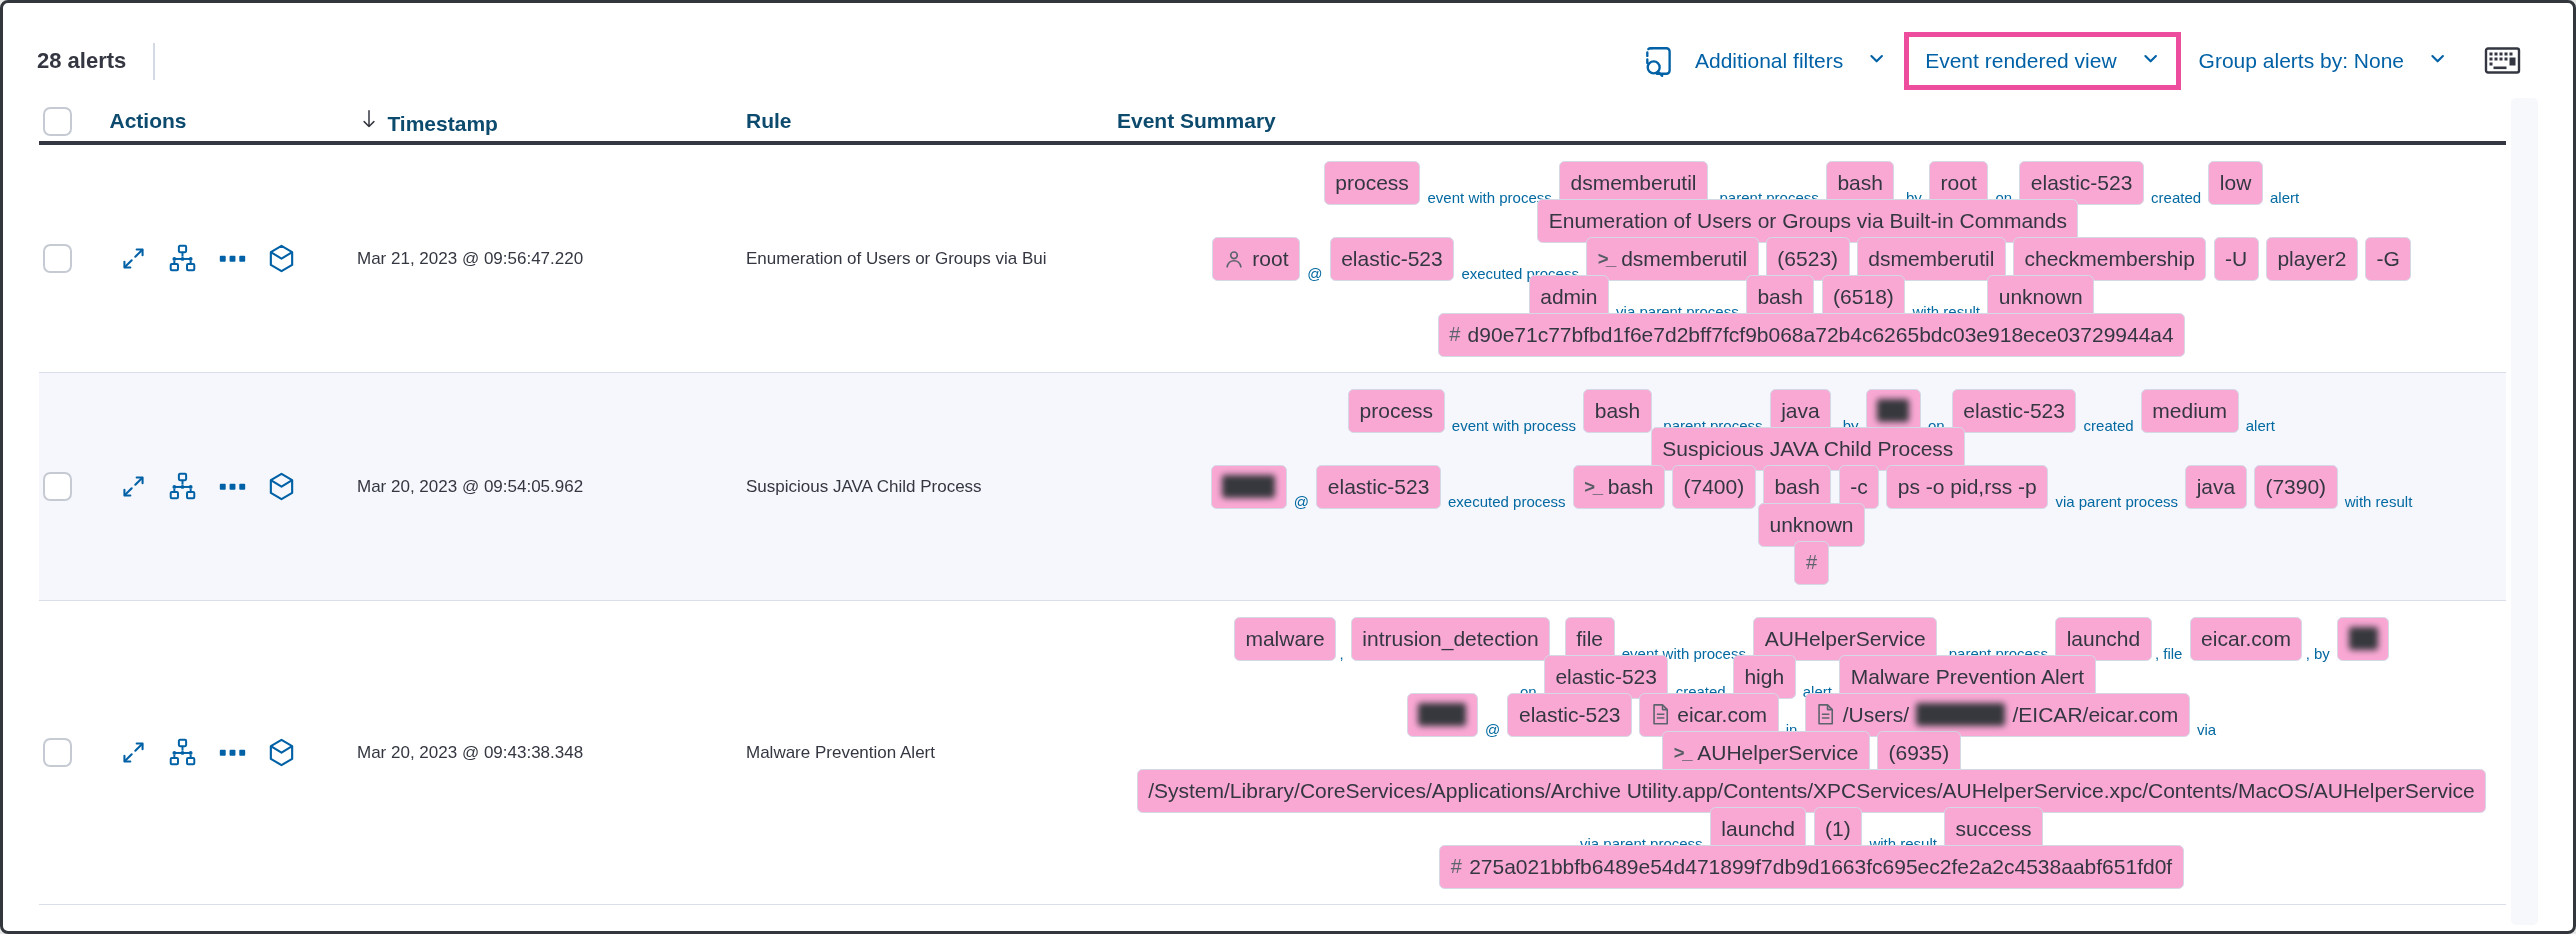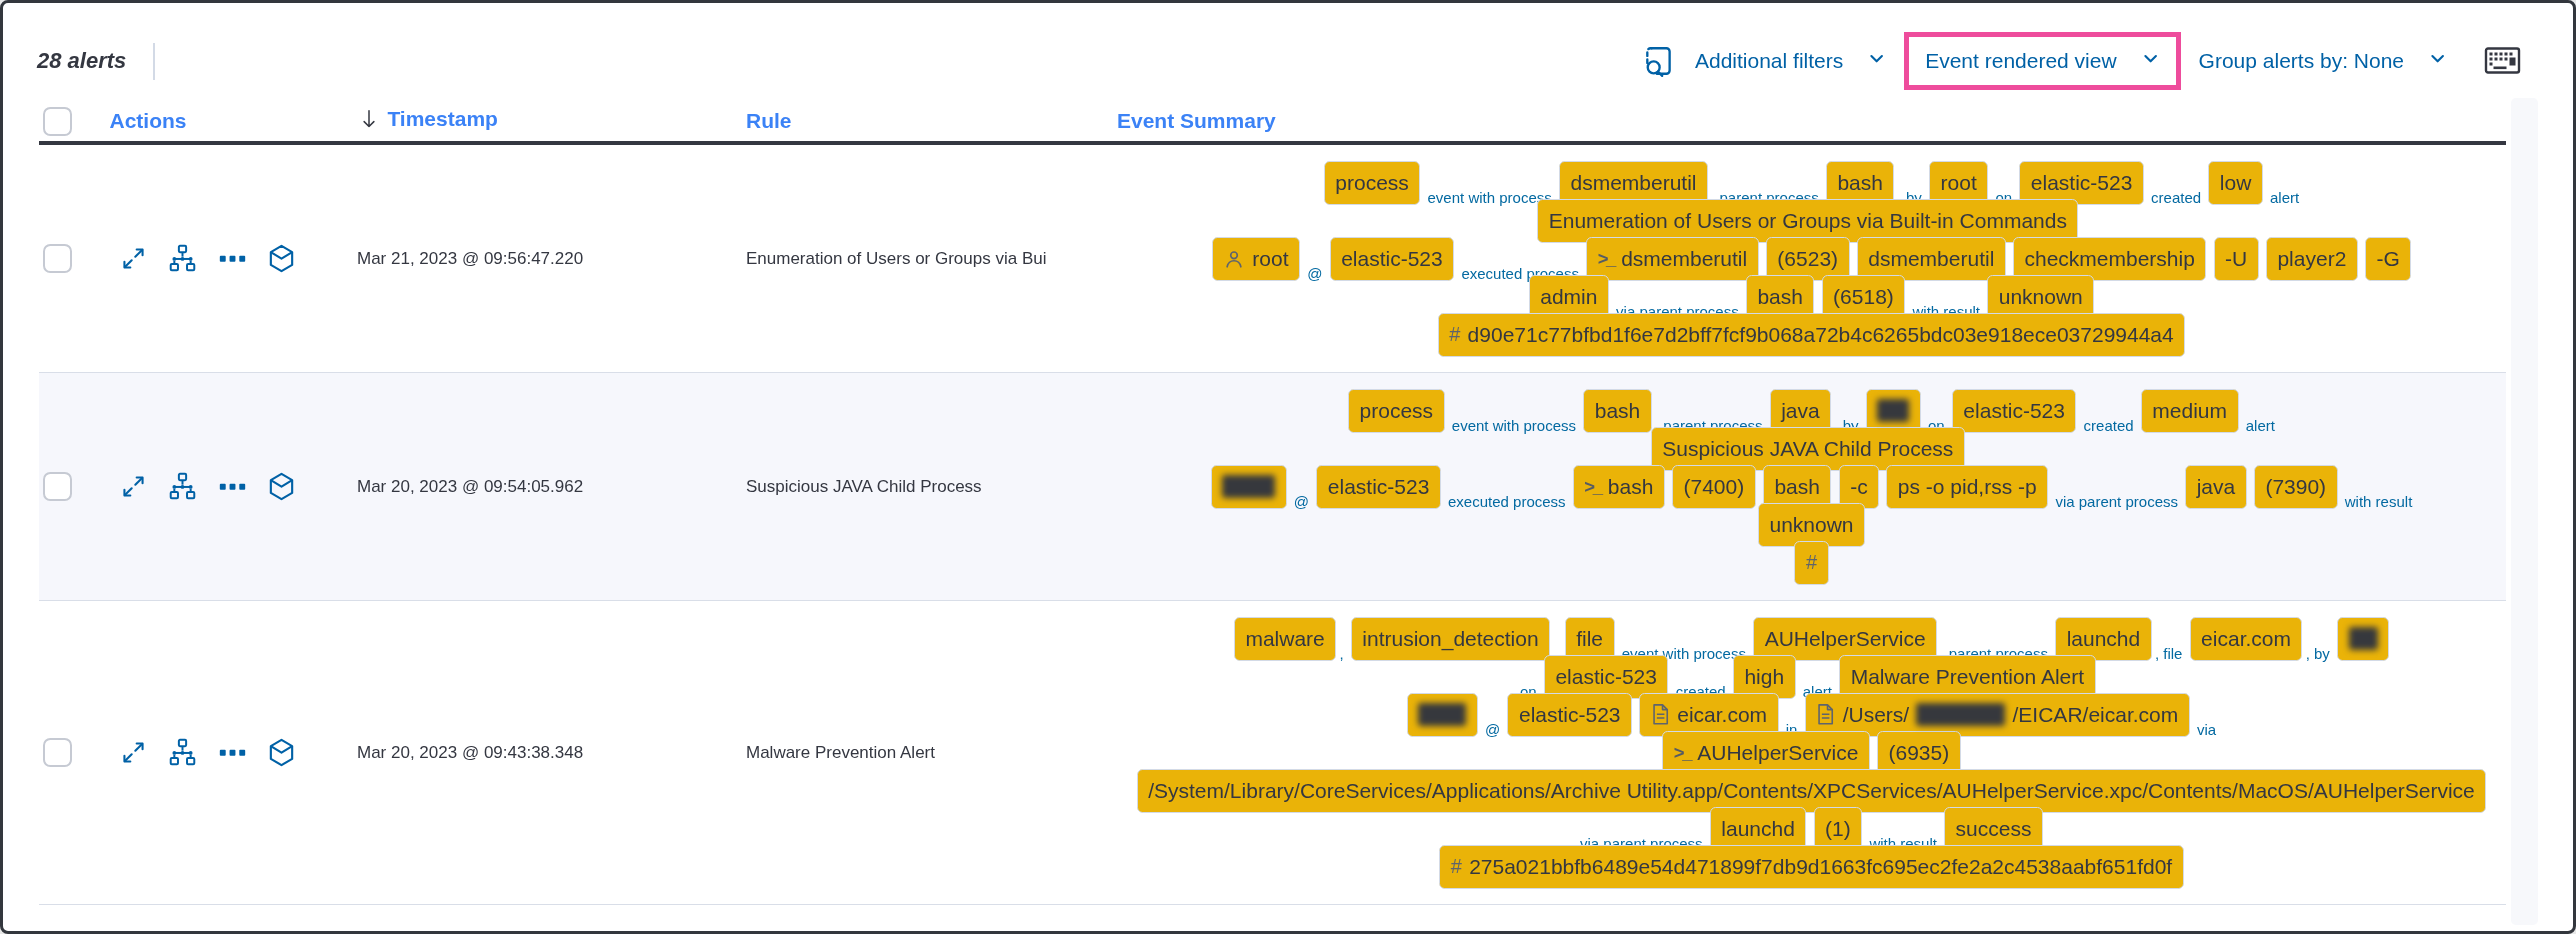--- a/index.html
+++ b/index.html
@@ -2,44 +2,44 @@
 <html style="font-size:13px"><head>
 <meta charset="utf-8">
 <style>
   html,body{margin:0;padding:0;background:#e8e8e8;}
   body{width:2576px;height:934px;position:relative;font-family:"Liberation Sans","DejaVu Sans",sans-serif;-webkit-font-smoothing:antialiased;}
   .frame{position:absolute;inset:0;background:#fff;border:3.2px solid #33373d;border-radius:8px;box-sizing:border-box;overflow:hidden;}
 
   
   .toolbar{position:absolute;left:34px;right:47px;top:21px;height:74px;display:flex;align-items:center;justify-content:space-between;}
   .tb-left{display:flex;align-items:center;}
-  .alerts-count{font-size:22px;font-weight:700;color:#343741;font-style:italic;}
+  .alerts-count{font-size:22px;font-weight:700;color:#343741;}
   .tb-sep{width:1.6px;height:37px;background:#d3dae6;margin-left:27px;}
   .tb-right{display:flex;align-items:center;gap:8px;}
   .tb-btn{display:flex;align-items:center;gap:24px;color:#0061a6;font-size:21px;font-weight:500;padding:0 6.4px;cursor:pointer;white-space:nowrap;}
   .icon-btn{display:flex;align-items:center;justify-content:center;padding:0 4.8px;cursor:pointer;}
   .highlight-box{border:5.6px solid #ee4c9c;background:#fff;padding:12px 9.7px;display:flex;align-items:flex-start;margin:0 3.2px;}
   .kbd-btn{margin-left:17.7px;}
 
   
   .table{position:absolute;left:36px;right:67px;top:98px;}
   .grid-cols{display:grid;grid-template-columns:56px 262px 389px 371px 1fr;}
   .thead{align-items:center;height:40px;border-bottom:4.8px solid #343741;}
-  .th{font-size:21px;font-weight:700;color:#3b82f6;display:flex;align-items:flex-start;gap:6.4px;white-space:nowrap;}
+  .th{font-size:21px;font-weight:700;color:#0c4a6e;display:flex;align-items:flex-end;gap:6.4px;white-space:nowrap;}
   .th-actions{padding-left:14.5px;}
   .tr{align-items:center;border-bottom:0.8px solid #d9dee8;background:#fff;}
   .tr.alt{background:#f6f7fc;}
   .check-cell{display:flex;align-items:center;padding-left:4px;}
   .checkbox{width:29px;height:29px;border:2px solid #c6cad3;border-radius:7.2px;background:#fff;box-sizing:border-box;}
   .actions-cell{display:flex;align-items:center;gap:19.3px;padding-left:24px;}
   .action-icon{display:inline-flex;cursor:pointer;}
   .ts-cell,.rule-cell{font-size:17px;color:#343741;white-space:nowrap;overflow:hidden;}
   .summary-cell{padding:18.5px 0;min-width:0;}
   .sum-line{display:flex;justify-content:center;align-items:center;height:38px;gap:7.2px;white-space:nowrap;}
-  .badge{display:inline-flex;align-items:center;gap:7.2px;height:44px;padding:0 10.5px;background:#eab308;border:1.6px solid #d3dae6;border-radius:5.6px;font-size:21px;font-weight:500;color:#343741;box-sizing:border-box;cursor:pointer;}
+  .badge{display:inline-flex;align-items:center;gap:7.2px;height:44px;padding:0 10.5px;background:#f9a8d4;border:1.6px solid #d3dae6;border-radius:5.6px;font-size:21px;font-weight:500;color:#343741;box-sizing:border-box;cursor:pointer;}
   .conn{font-size:15px;color:#0369a1;font-weight:400;margin-top:29px;}
   .conn.tight{margin-left:-4px;}
   .redact{width:37px;height:22.6px;background:#36383d;border-radius:2.4px;filter:blur(3.2px);}
   .bicon{display:inline-flex;align-items:center;color:#69707d;}
   .bicon.txt{font-size:20px;color:#5e646d;font-weight:400;}
   .bicon.term{font-size:18.5px;letter-spacing:-2.4px;font-weight:700;color:#565c64;}
   .vscroll{position:absolute;right:35px;top:95px;bottom:6.4px;width:27px;background:#f7f8fb;border-radius:4.8px;}
 </style>
 </head>
 <body>

